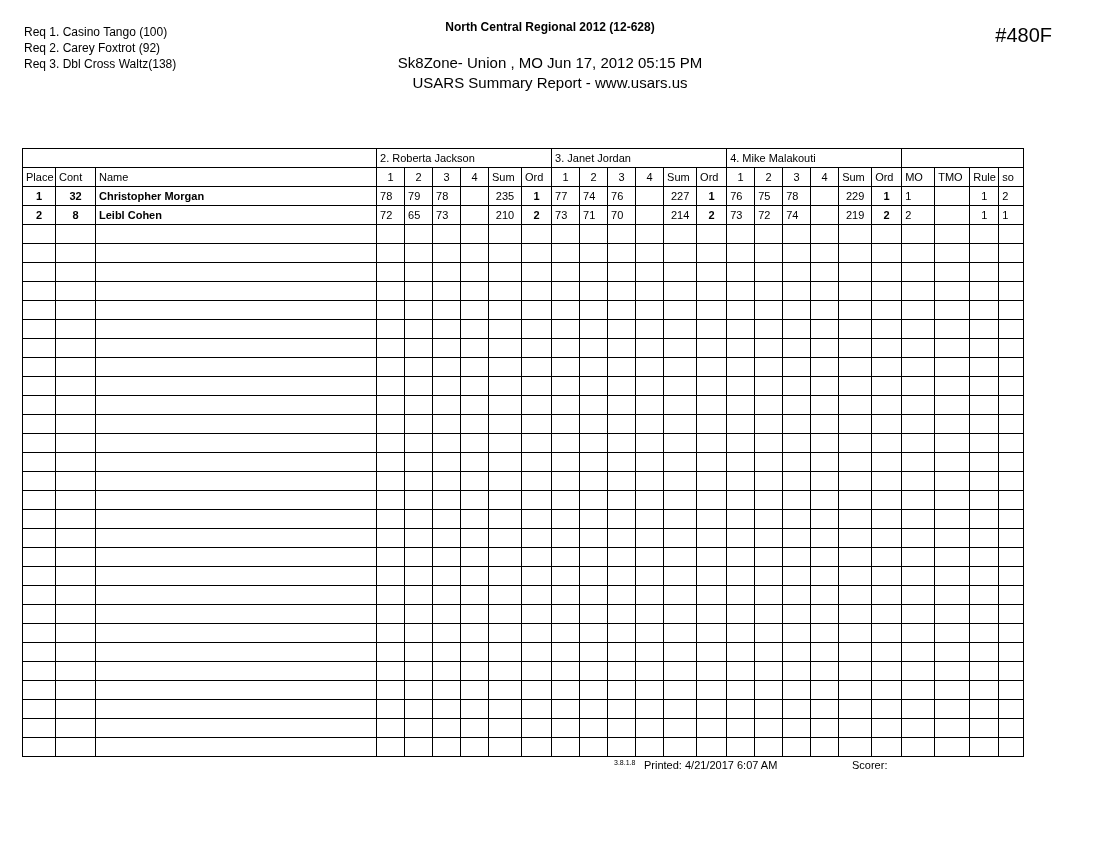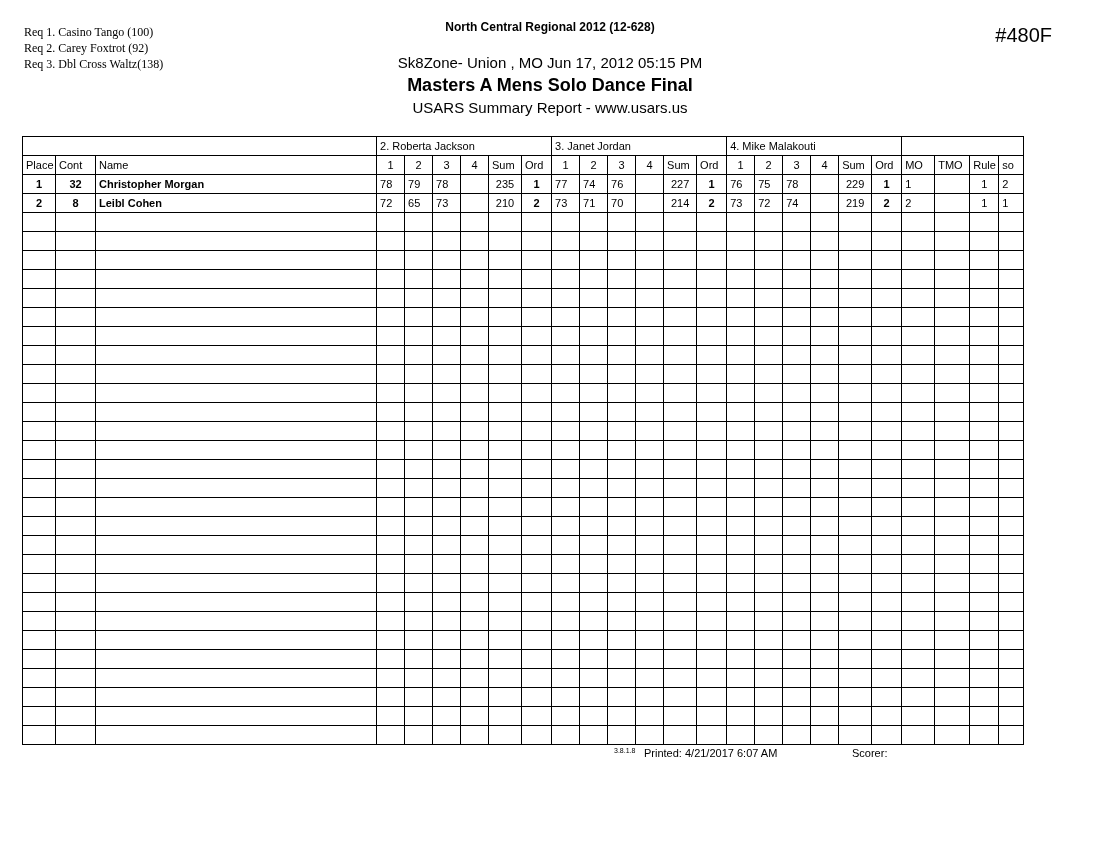--- a/index.html
+++ b/index.html
@@ -6,35 +6,35 @@
   body {
     width: 1100px; height: 850px;
     background: #ffffff;
     font-family: "Liberation Sans", sans-serif;
     color: #000;
   }
   .page { position: relative; width: 1100px; height: 850px; }
 
   
   .report-header { position: relative; height: 130px; }
-  .req-block { position: absolute; left: 24px; top: 24px; font-size: 12px; line-height: 16px; font-family: Liberation Serif, serif; }
+  .req-block { position: absolute; left: 24px; top: 24px; font-size: 12px; line-height: 16px; }
   .center-block { position: absolute; left: 0; right: 0; top: 20px; text-align: center; }
   .title-main { font-size: 12px; font-weight: bold; }
   .title-venue { font-size: 15px; margin-top: 20px; }
   .title-event { font-size: 18px; font-weight: bold; margin-top: 4px; }
   .title-report { font-size: 15px; margin-top: 3px; }
   .form-code { position: absolute; right: 48px; top: 24px; font-size: 20px; font-weight: normal; }
 
   
   table.results {
     border-collapse: collapse;
     table-layout: fixed;
     width: 972px;
     margin-left: 22px;
-    margin-top: 6px;
+    margin-top: 18px;
   }
   table.results td {
     border: 1px solid #000;
     height: 19px;
     font-size: 11px;
     padding: 0 3px;
     overflow: hidden;
     white-space: nowrap;
   }
   td.nb { border: none; }
@@ -60,21 +60,20 @@
 
   <div class="report-header">
     <div class="req-block">
       <div>Req  1.  Casino Tango (100)</div>
       <div>Req  2.  Carey Foxtrot (92)</div>
       <div>Req  3.  Dbl Cross Waltz(138)</div>
     </div>
     <div class="center-block">
       <div class="title-main">North Central Regional 2012 (12-628)</div>
       <div class="title-venue">Sk8Zone- Union , MO  Jun 17, 2012  05:15 PM</div>
-      <div class="title-event">Masters A Mens Solo Dance Final</div>
       <div class="title-report">USARS Summary Report - www.usars.us</div>
     </div>
     <div class="form-code">#480F</div>
   </div>
 
   <table class="results">
     <colgroup>
       <col style="width:33px">
         <col style="width:40px">
         <col style="width:281px">

